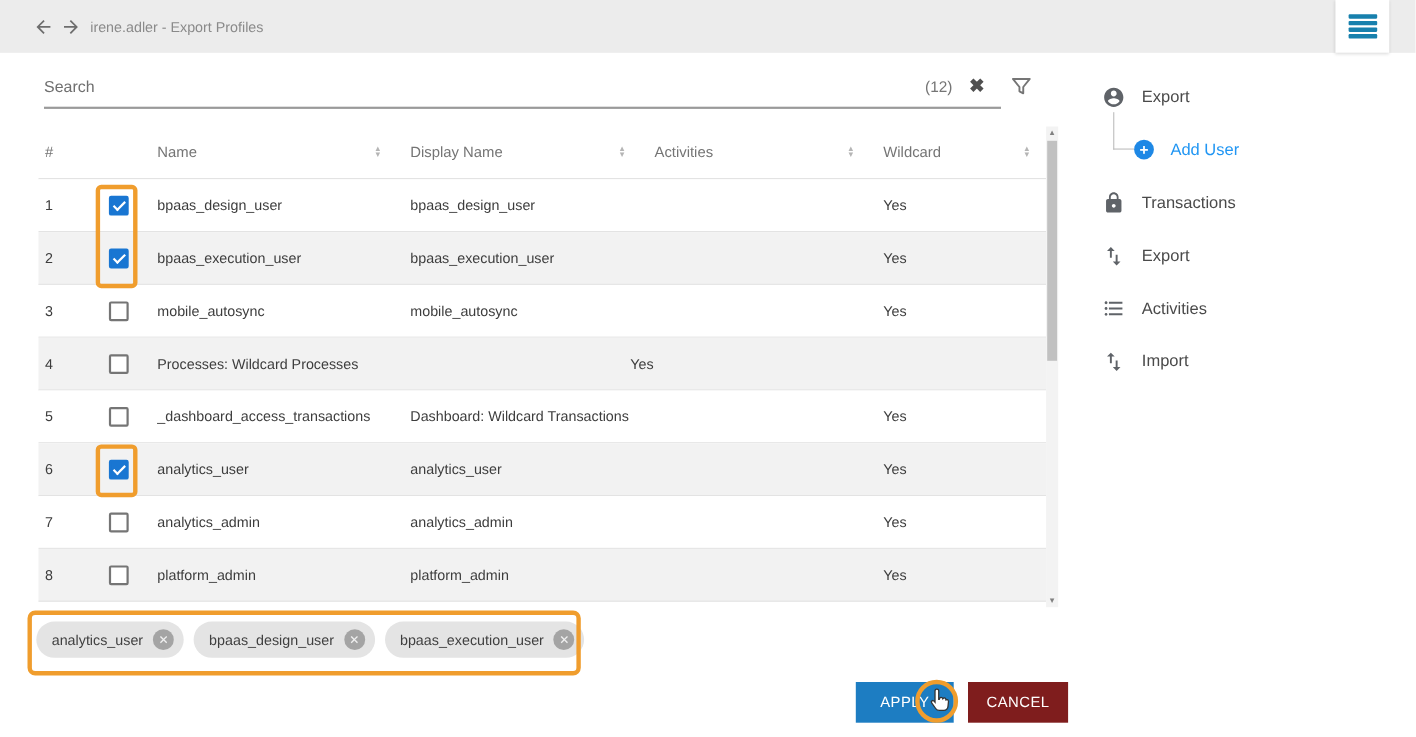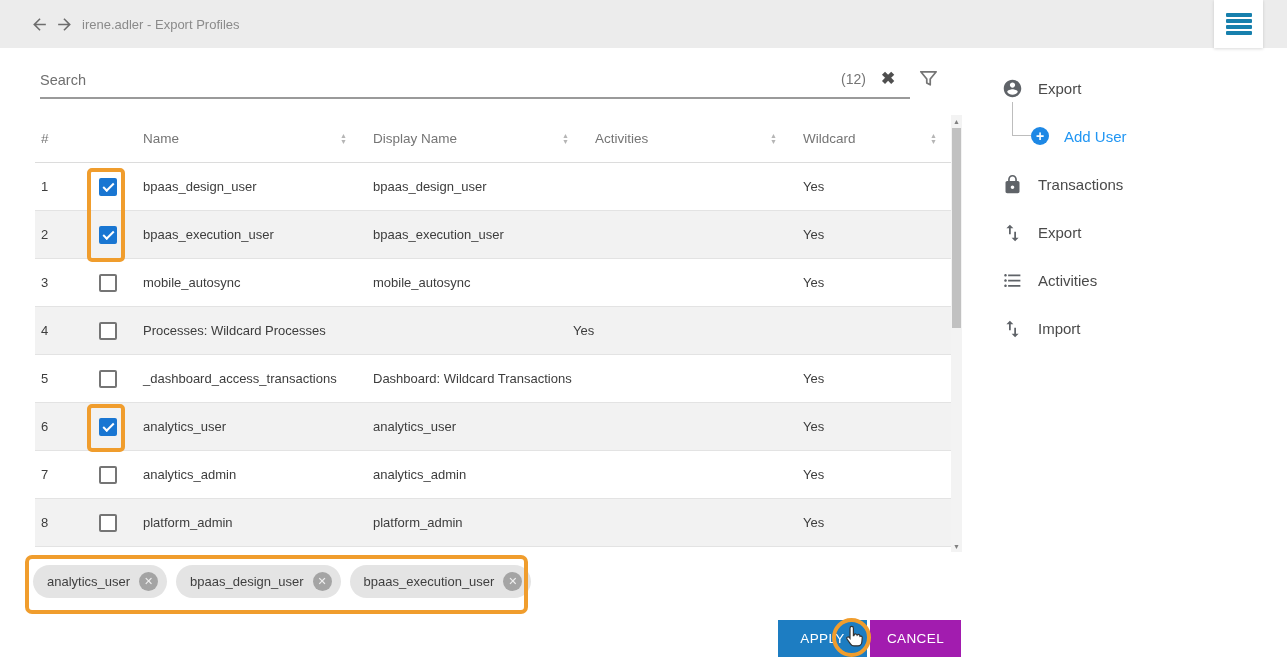--- a/index.html
+++ b/index.html
@@ -85,27 +85,27 @@
     height: 33px; background: #e4e4e4; border-radius: 17px;
     display: flex; align-items: center; gap: 9px; padding: 0 9px 0 14px;
     font-size: 13px; color: #3f3f3f;
   }
   .chip-x {
     width: 19px; height: 19px; border-radius: 50%; background: #a4a4a4; color: #f0f0f0;
     display: flex; align-items: center; justify-content: center; font-size: 11px; cursor: pointer;
   }
 
   
-  .actions { left: 778px; top: 620px; display: flex; gap: 3px; }
+  .actions { left: 778px; top: 620px; display: flex; gap: 13px; }
   .btn {
     height: 37px; border: none; color: #fff; font-family: "Liberation Sans", sans-serif;
     font-size: 13.5px; letter-spacing: .4px; cursor: pointer;
   }
   .btn-apply  { width: 89px; background: #1d7dc2; }
-  .btn-cancel { width: 91px; background: #a21caf; }
+  .btn-cancel { width: 91px; background: #7f1d1d; }
 
   
   .sidebar { left: 985px; top: 64px; width: 300px; }
   .side-item {
     height: 48px; display: flex; align-items: center; gap: 15px;
     padding-left: 17px; font-size: 15px; color: #4a4a4a; font-weight: 500; cursor: pointer;
     position: relative;
   }
   .side-item svg { width: 21px; height: 21px; fill: #5f6368; flex: 0 0 21px; }
   .side-item.sub { padding-left: 46px; color: #2196f3; }

